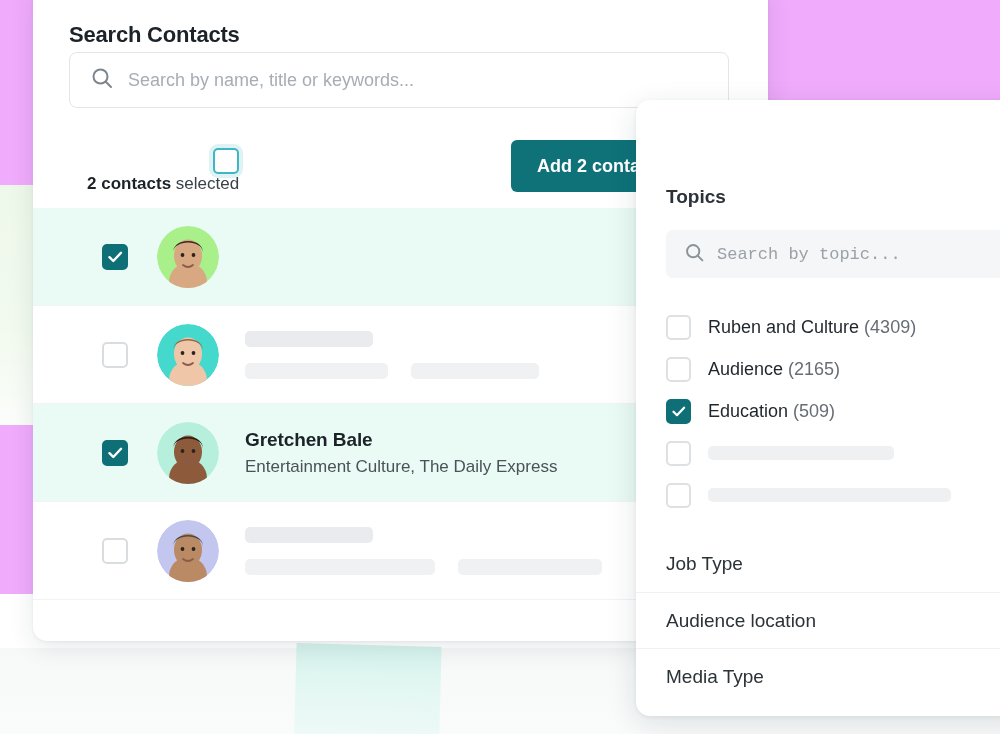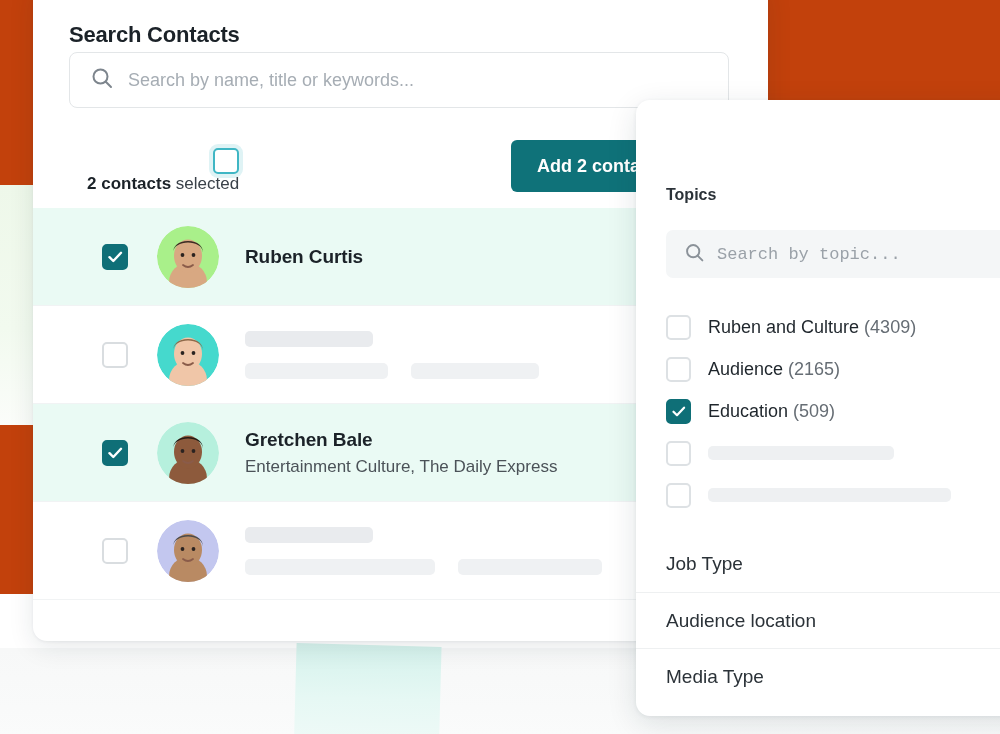--- a/index.html
+++ b/index.html
@@ -3,21 +3,21 @@
 <meta charset="utf-8">
 <style>
   * { box-sizing: border-box; margin: 0; padding: 0; }
   html, body {
     width: 1000px; height: 734px;
     overflow: hidden;
     background: #ffffff;
     font-family: "Liberation Sans", sans-serif;
     -webkit-font-smoothing: antialiased;
   }
-  #stage { position: relative; width: 1000px; height: 594px; background:#c2410c; }
+  #stage { position: relative; width: 1000px; height: 594px; background:#f0abfc; }
 
   
   .deco { position: absolute; pointer-events: none; }
   #deco-green-top {
     left: 202px; top: -30px; width: 72px; height: 60px;
     background: #c9f2b4;
     transform: rotate(-12deg);
   }
   #deco-green-left {
     left: -40px; top: 185px; width: 90px; height: 240px;
@@ -120,21 +120,21 @@
     border-radius: 14px;
     box-shadow: 0 8px 30px rgba(20,40,50,0.12), 0 1px 4px rgba(20,40,50,0.07);
     overflow: hidden;
   }
   #filter-title {
     position: absolute; left: 30px; top: 28px;
     font-size: 21px; font-weight: bold; color: #1b2228; letter-spacing: -0.2px;
   }
   #topics-heading {
     position: absolute; left: 30px; top: 86px;
-    font-size: 16px; font-weight: bold; color: #2b3238;
+    font-size: 19px; font-weight: bold; color: #2b3238;
   }
   #topic-search-wrap {
     position: absolute; left: 30px; top: 130px;
     width: 355px; height: 48px;
     background: #f4f6f7; border-radius: 7px;
     display: flex; align-items: center;
   }
   #topic-search-input {
     border: none; outline: none; background: transparent;
     font-family: Liberation Mono, monospace;
@@ -212,21 +212,20 @@
           <div class="avatar"><svg width="62" height="62" viewBox="0 0 62 62">
               <circle cx="31" cy="31" r="31" fill="#a9f08a"></circle>
               <circle cx="31" cy="56" r="19" fill="#d8a882"></circle>
               <ellipse cx="31" cy="30" rx="14" ry="16.5" fill="#d8a882"></ellipse>
               <path d="M16 27 C16 13 46 13 46 27 C46 20 41 15 31 15 C21 15 16 20 16 27Z" fill="#3a2b22"></path>
               <circle cx="25.5" cy="29" r="1.9" fill="#2b2320"></circle>
               <circle cx="36.5" cy="29" r="1.9" fill="#2b2320"></circle>
               <path d="M26 39 Q31 43 36 39" stroke="#8a5b49" stroke-width="1.8" fill="none" stroke-linecap="round"></path>
             </svg></div>
           <div class="row-text">
-            <div class="c-name">Ruben Curtis</div>
           </div>
         </div>
         <div class="contact-row">
           <div class="cb row-cb"></div>
           <div class="avatar"><svg width="62" height="62" viewBox="0 0 62 62">
               <circle cx="31" cy="31" r="31" fill="#45d9cd"></circle>
               <circle cx="31" cy="56" r="19" fill="#f0c6a8"></circle>
               <ellipse cx="31" cy="30" rx="14" ry="16.5" fill="#f0c6a8"></ellipse>
               <path d="M16 27 C16 13 46 13 46 27 C46 20 41 15 31 15 C21 15 16 20 16 27Z" fill="#8e6a4a"></path>
               <circle cx="25.5" cy="29" r="1.9" fill="#2b2320"></circle>

